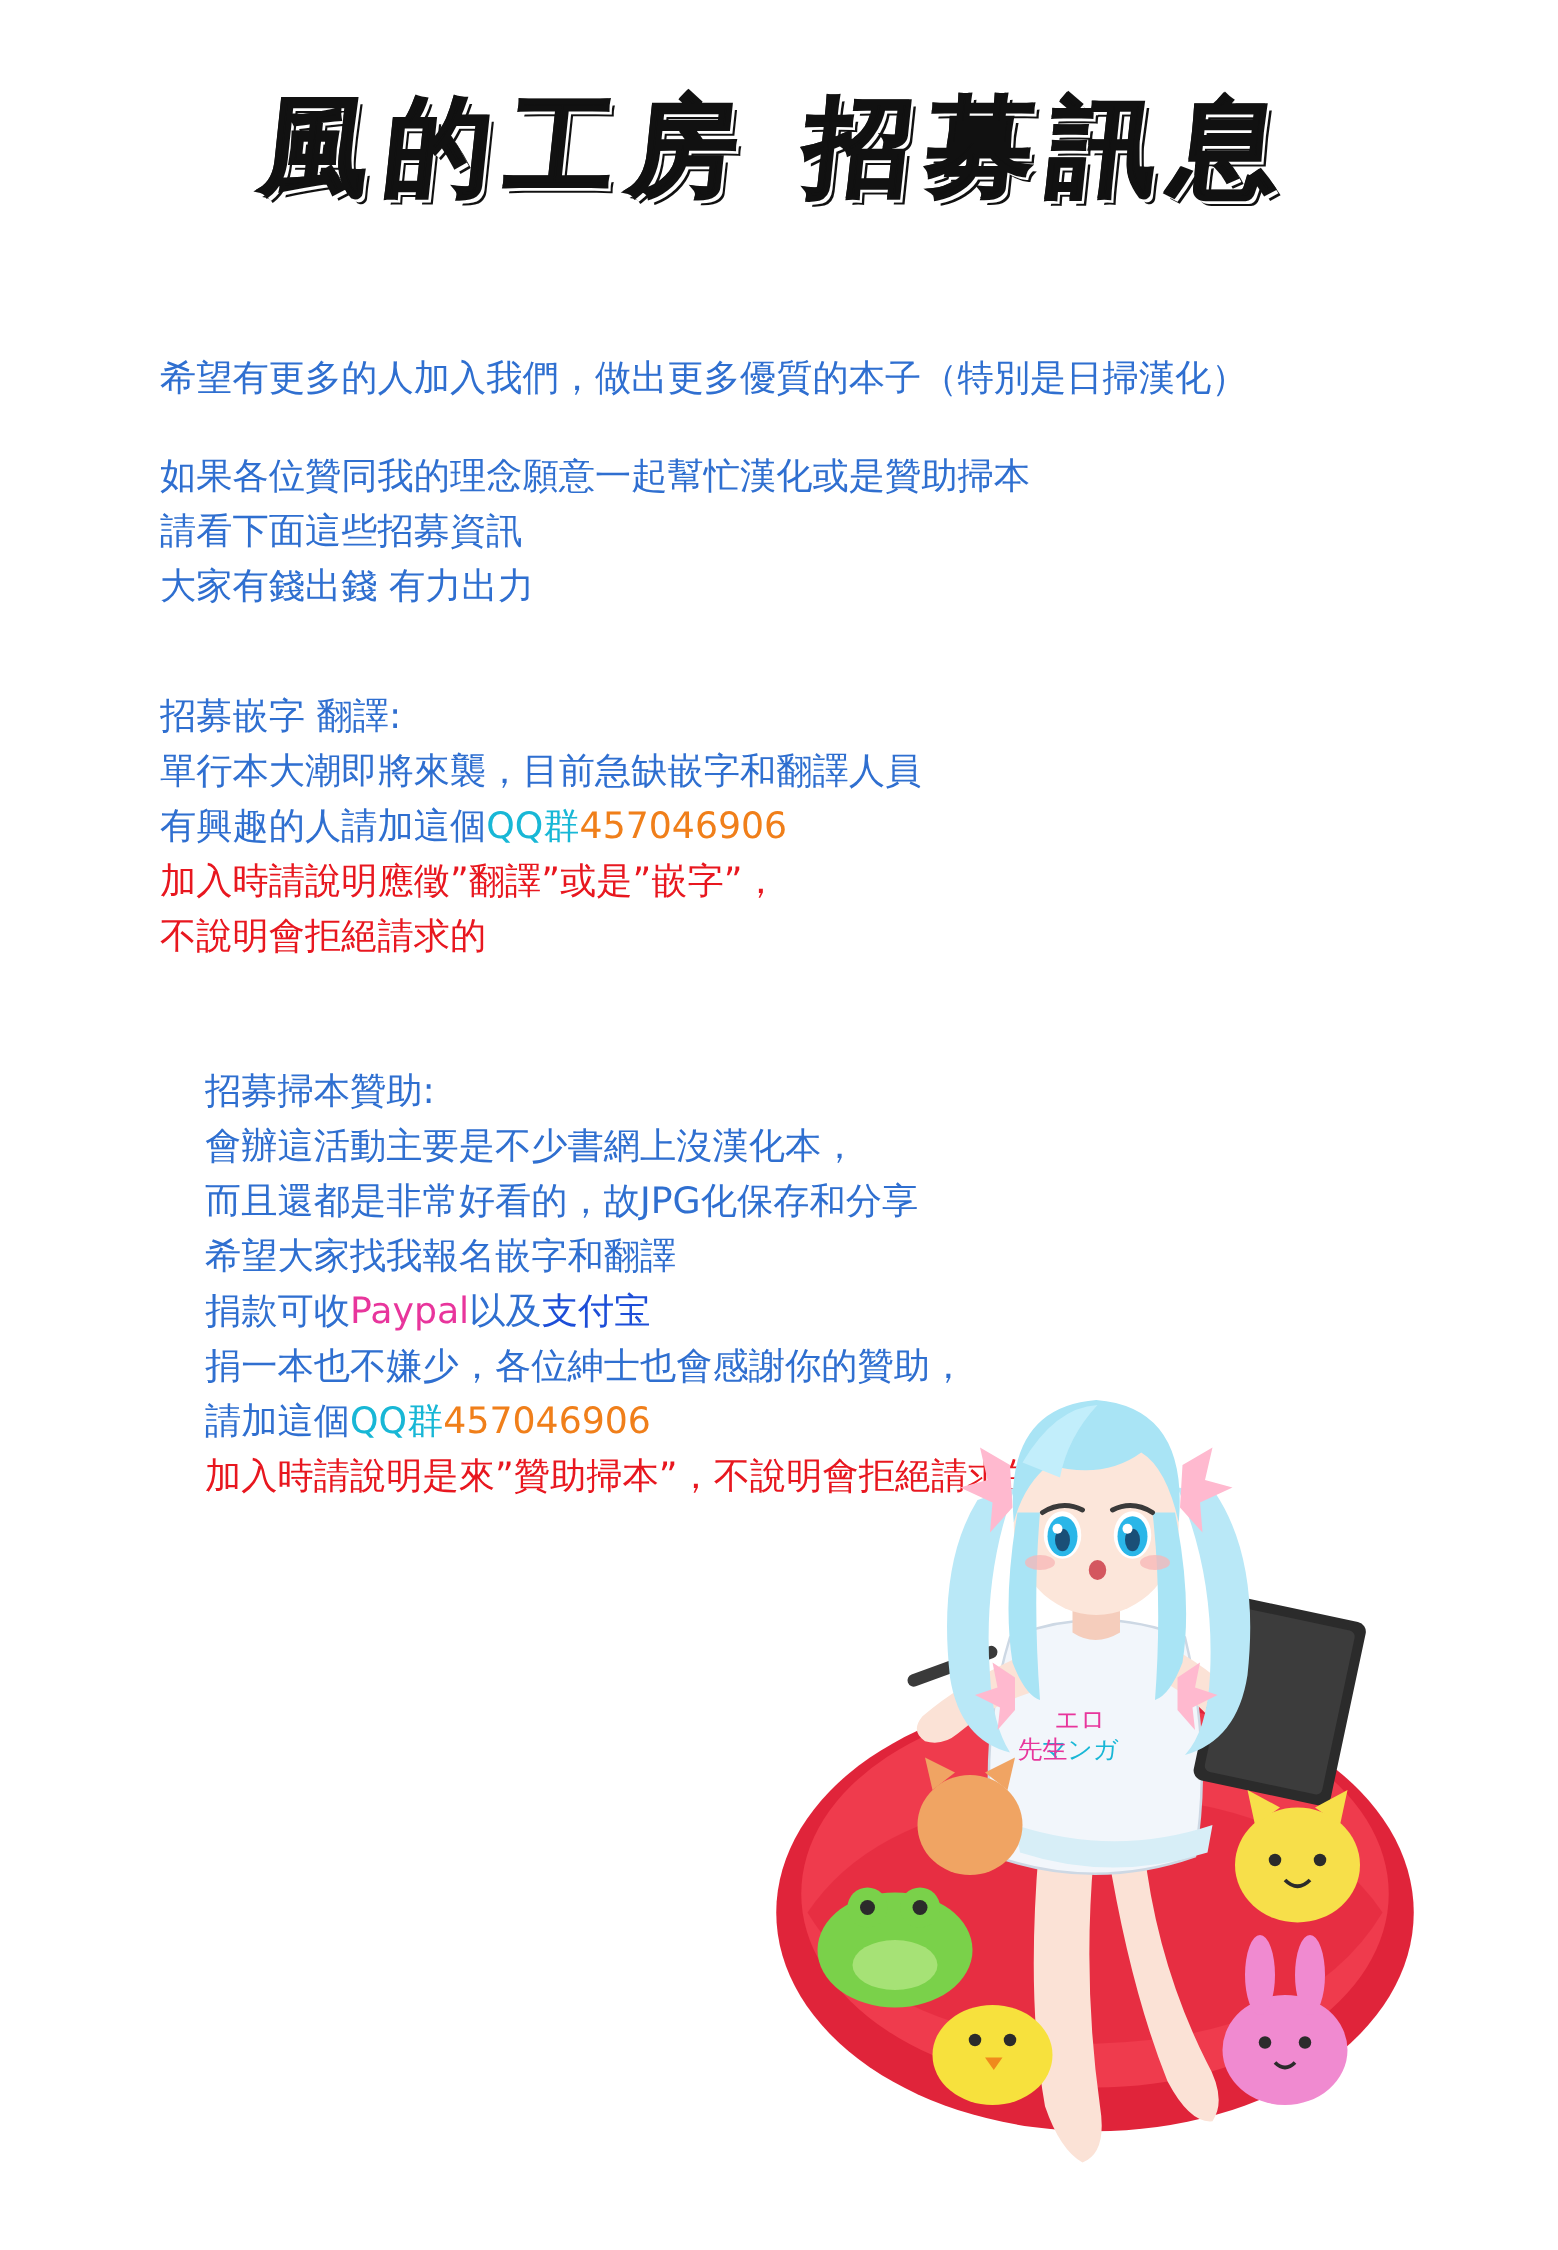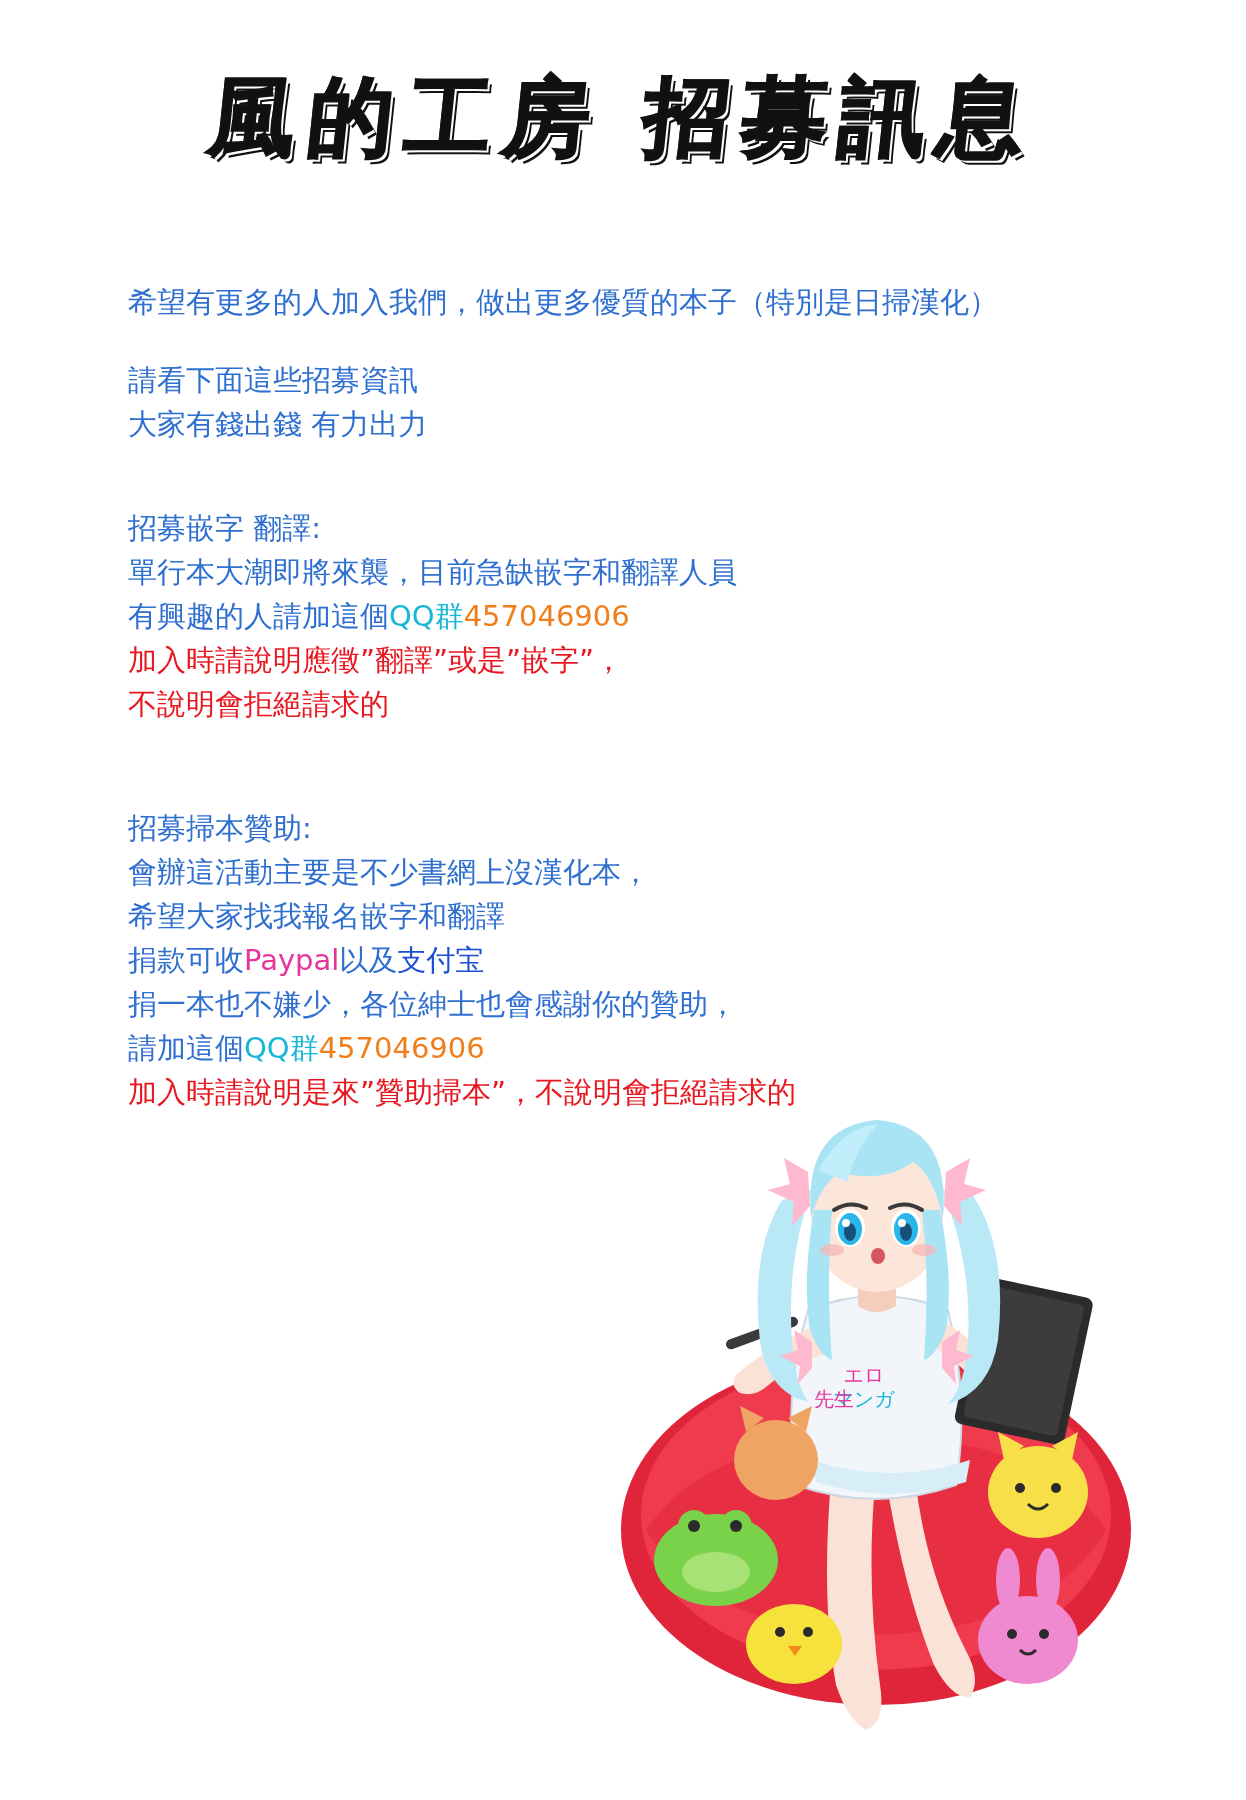--- a/index.html
+++ b/index.html
@@ -48,21 +48,21 @@
     position: absolute;
     left: 128px;
     top: 280px;
     width: 1000px;
     font-family: "DejaVu Sans", sans-serif;
     font-size: 29px;
     line-height: 44px;
     color: #2f6fd0;
   }
   .para { margin: 0 0 34px 0; }
-  .para.tight { margin-bottom: 0; }
+  .para.tight { margin-bottom: 0; margin-left: 36px; }
   .line { white-space: nowrap; display: block; }
 
   .spacer-sm { height: 26px; }
   .spacer-md { height: 46px; }
 
   .blue   { color: #2f6fd0; }
   .red    { color: #e8171f; }
   .pink   { color: #e8359c; }
   .orange { color: #f07f1a; }
   .cyan   { color: #18b7d6; }
@@ -85,39 +85,41 @@
 
   <div class="title">風的工房 招募訊息</div>
 
   <div class="body-text">
 
     <div class="para">
       <span class="line blue">希望有更多的人加入我們，做出更多優質的本子（特別是日掃漢化）</span>
     </div>
 
     <div class="para">
+      <span class="line blue">如果各位贊同我的理念願意一起幫忙漢化或是贊助掃本</span>
       <span class="line blue">請看下面這些招募資訊</span>
       <span class="line blue">大家有錢出錢 有力出力</span>
     </div>
 
     <div class="spacer-sm"></div>
 
     <div class="para">
       <span class="line blue">招募嵌字 翻譯:</span>
       <span class="line blue">單行本大潮即將來襲，目前急缺嵌字和翻譯人員</span>
       <span class="line"><span class="blue">有興趣的人請加這個</span><span class="cyan">QQ群</span><span class="orange">457046906</span></span>
       <span class="line red">加入時請說明應徵”翻譯”或是”嵌字”，</span>
       <span class="line red">不說明會拒絕請求的</span>
     </div>
 
     <div class="spacer-md"></div>
 
     <div class="para tight">
       <span class="line blue">招募掃本贊助:</span>
       <span class="line blue">會辦這活動主要是不少書網上沒漢化本，</span>
+      <span class="line blue">而且還都是非常好看的，故JPG化保存和分享</span>
       <span class="line blue">希望大家找我報名嵌字和翻譯</span>
       <span class="line"><span class="blue">捐款可收</span><span class="pink">Paypal</span><span class="blue">以及</span><span class="magenta">支付宝</span></span>
       <span class="line blue">捐一本也不嫌少，各位紳士也會感謝你的贊助，</span>
       <span class="line"><span class="blue">請加這個</span><span class="cyan">QQ群</span><span class="orange">457046906</span></span>
       <span class="line red">加入時請說明是來”贊助掃本”，不說明會拒絕請求的</span>
     </div>
 
   </div>
 
   <div class="illo">

